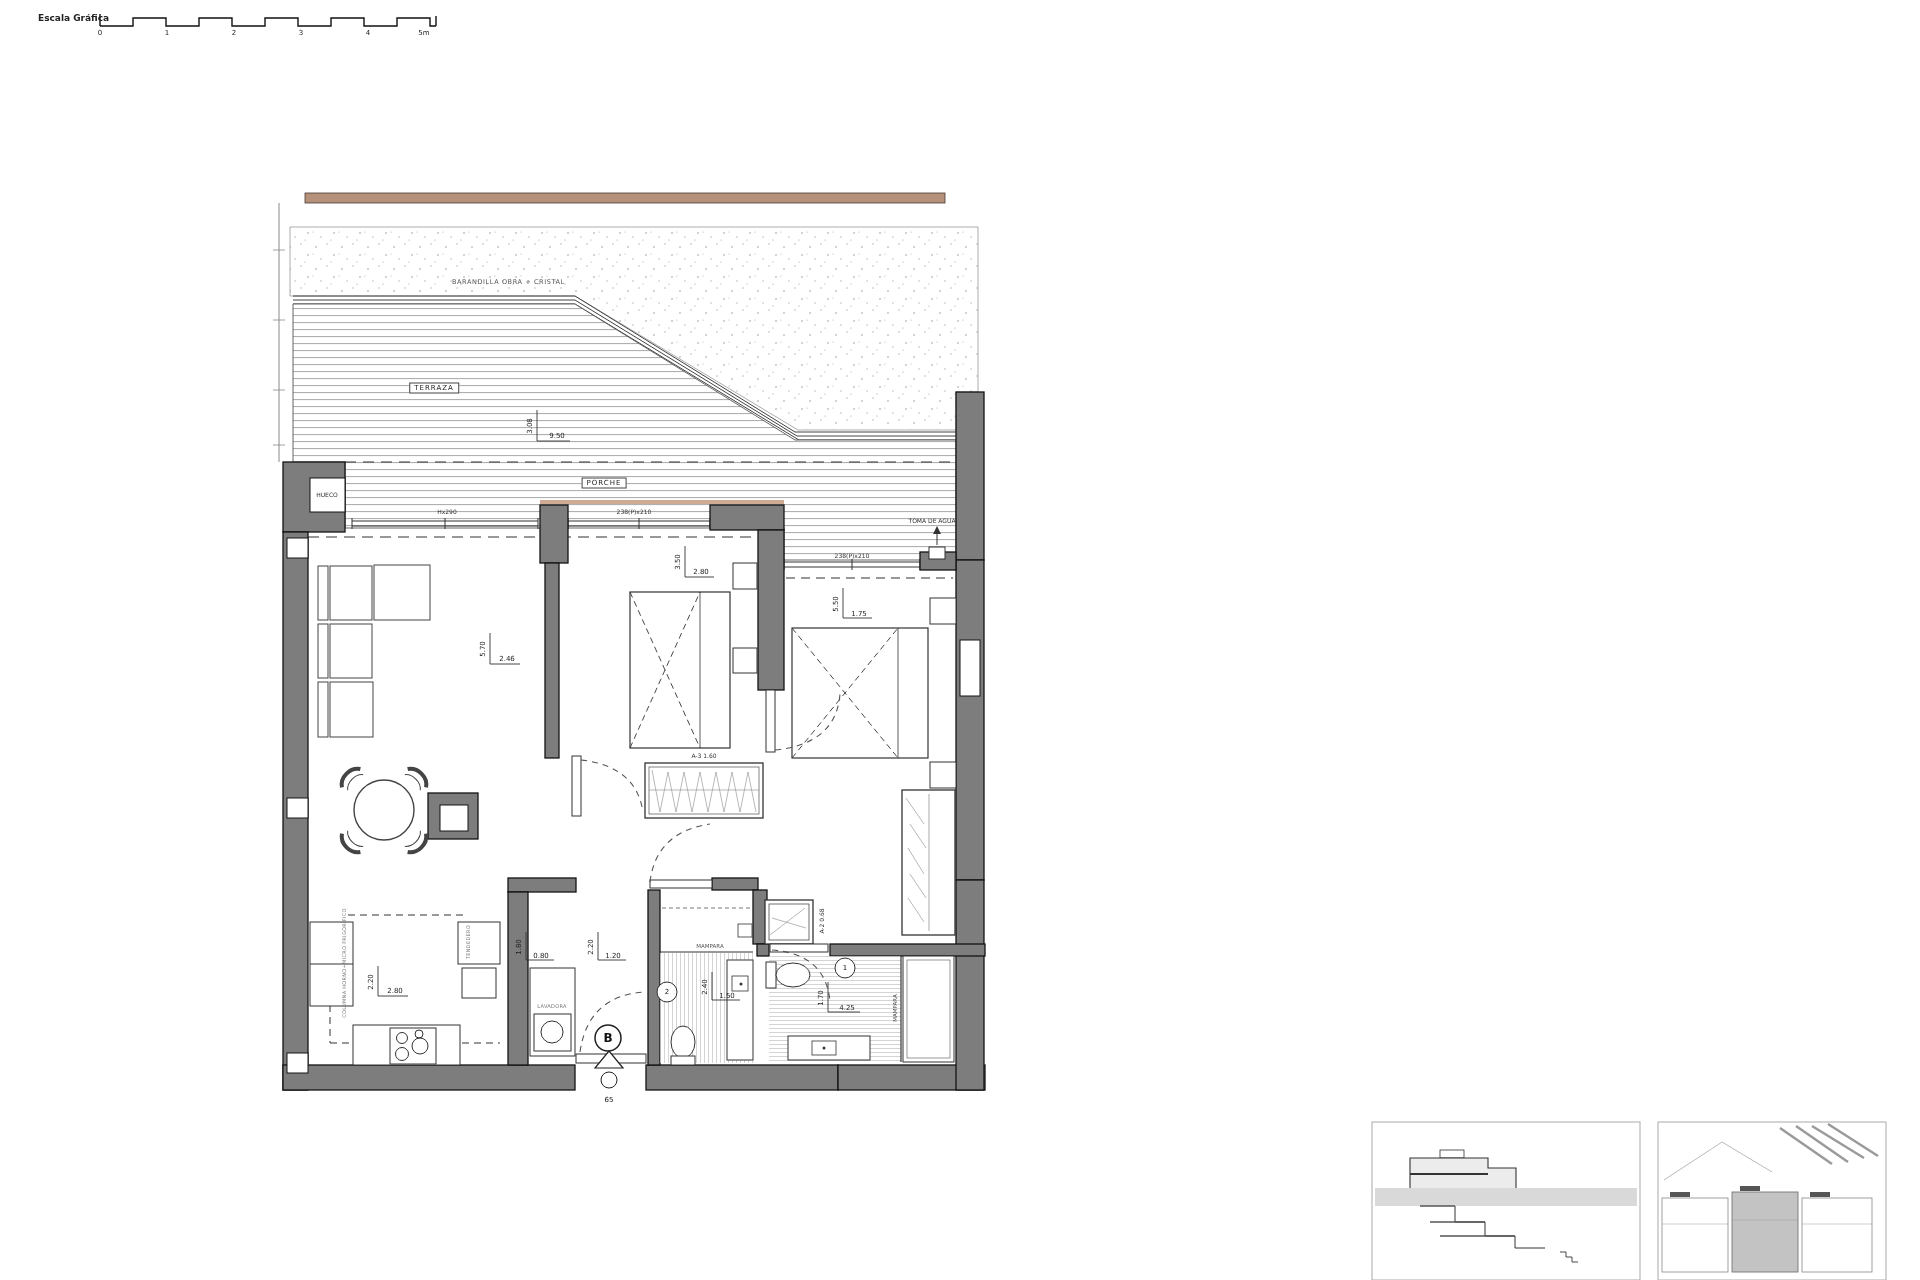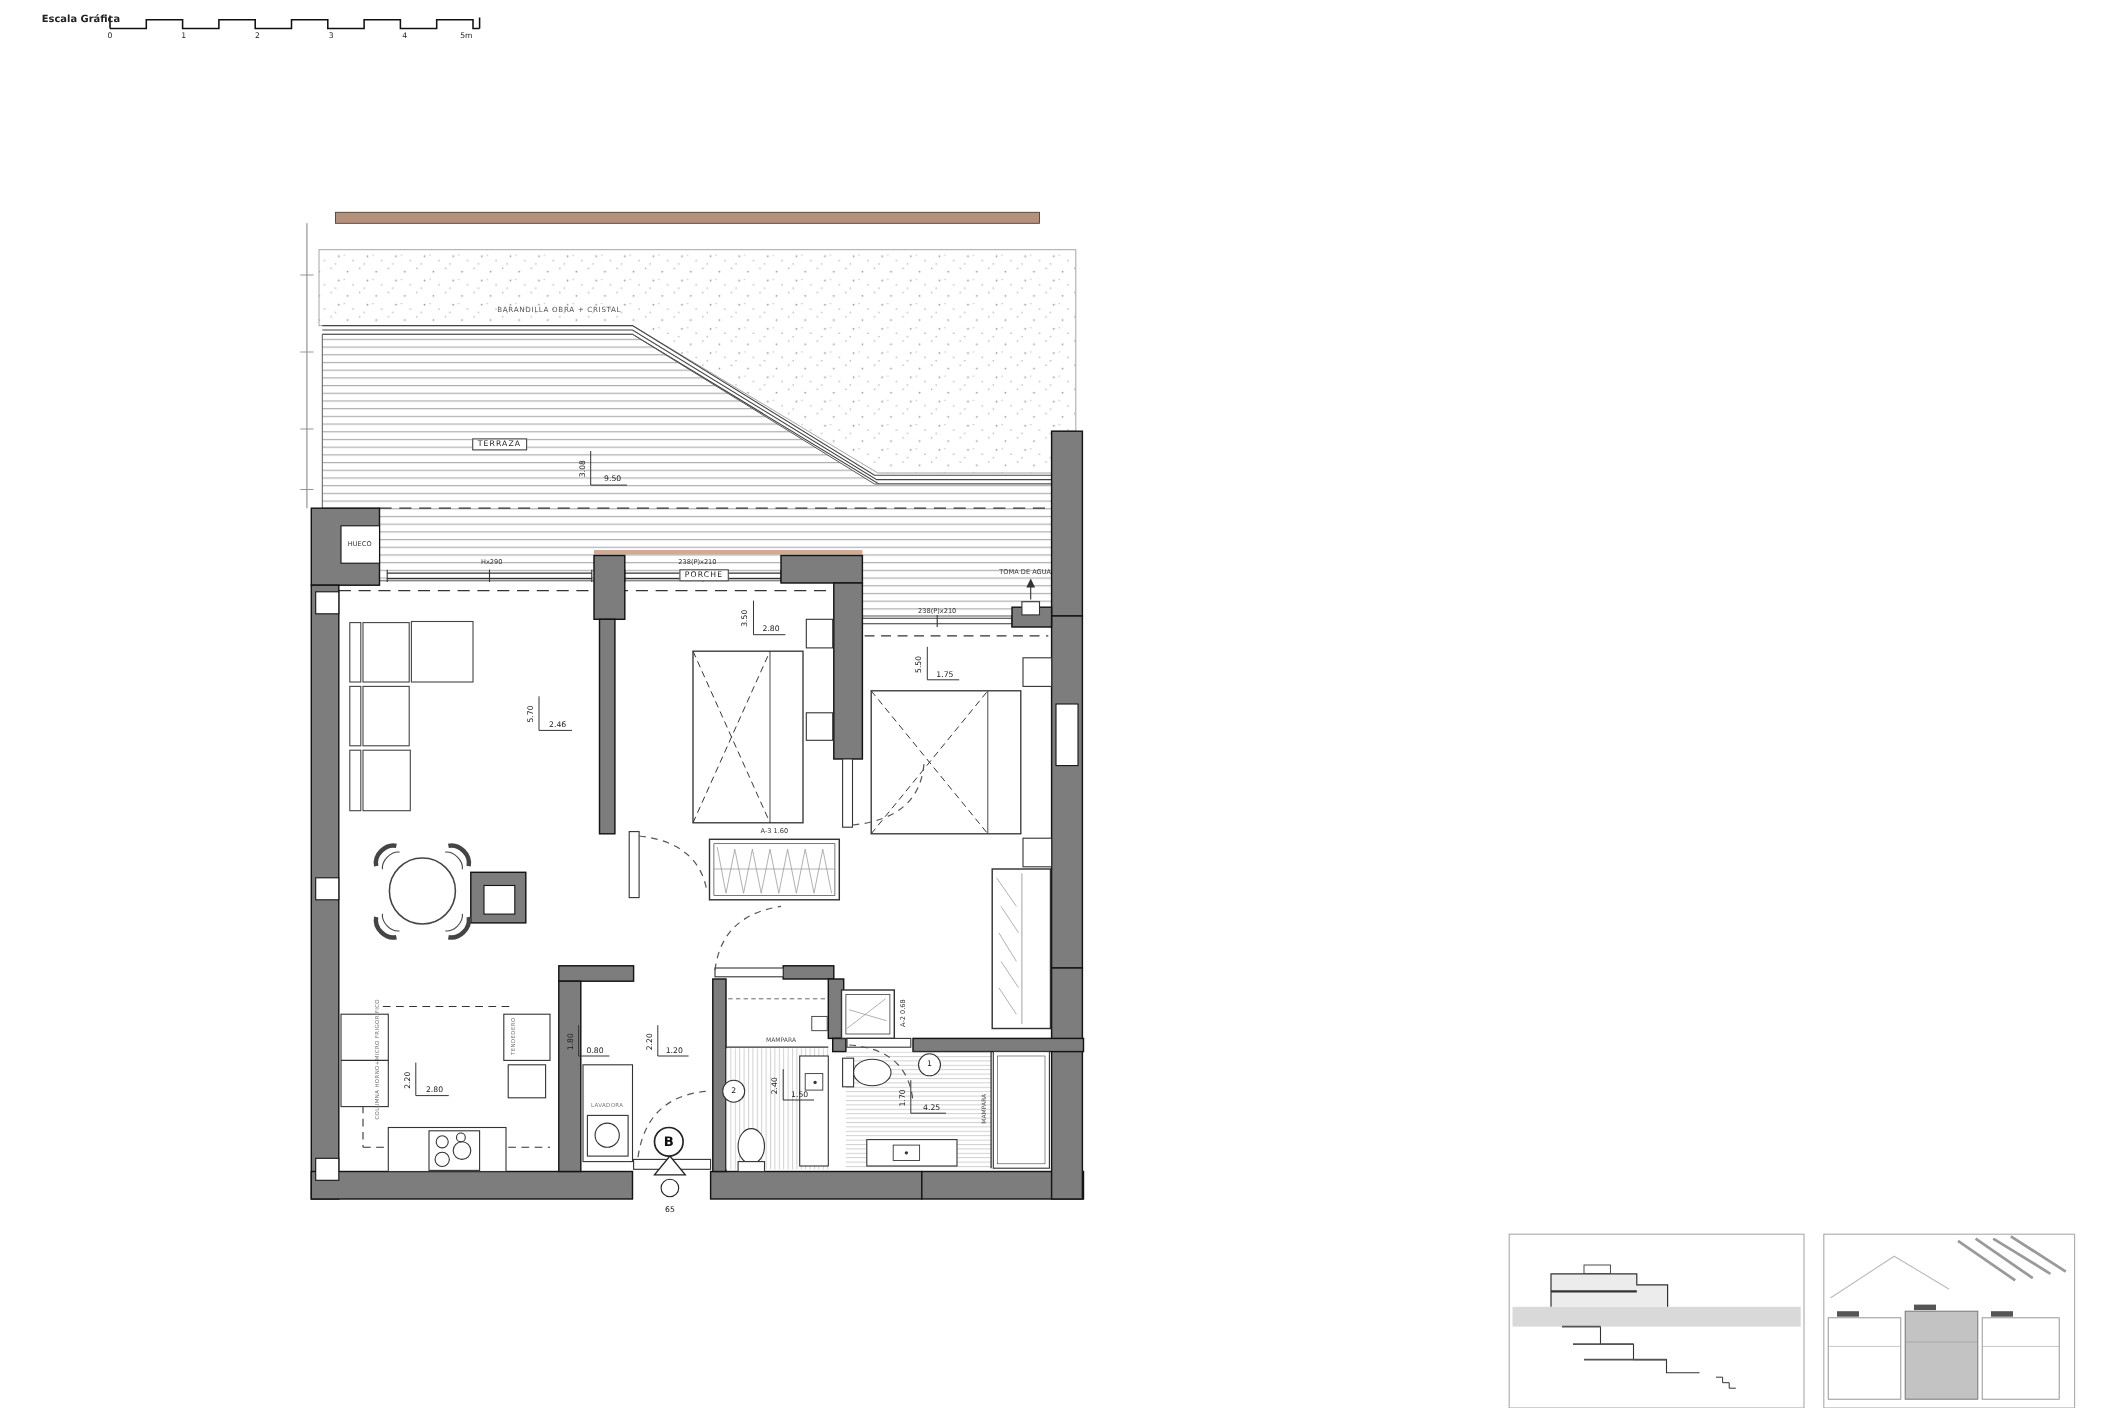--- a/index.html
+++ b/index.html
@@ -304,22 +304,22 @@
 
 <div class="t f9" style="left:38px;top:14px;">Escala Gráfica</div>
 <div class="t f7 ctr" style="left:100px;top:33px;">0</div>
 <div class="t f7 ctr" style="left:167px;top:33px;">1</div>
 <div class="t f7 ctr" style="left:234px;top:33px;">2</div>
 <div class="t f7 ctr" style="left:301px;top:33px;">3</div>
 <div class="t f7 ctr" style="left:368px;top:33px;">4</div>
 <div class="t f7 ctr" style="left:424px;top:33px;">5m</div>
 
 <div class="t f65" style="left:452px;top:279px;">BARANDILLA OBRA + CRISTAL</div>
-<div class="t f7 ctr boxed" style="left:454px;top:388px;margin-top:16px;">TERRAZA</div>
-<div class="t f7 ctr boxed" style="left:640px;top:483px;margin-top:40px;">PORCHE</div>
+<div class="t f7 ctr boxed" style="left:434px;top:388px;">TERRAZA</div>
+<div class="t f7 ctr boxed" style="left:604px;top:483px;">PORCHE</div>
 <div class="t f6 ctr" style="left:327px;top:495px;">HUECO</div>
 <div class="t f6 ctr" style="left:932px;top:521px;">TOMA DE AGUA</div>
 
 <div class="t f6 ctr" style="left:447px;top:512px;">Hx290</div>
 <div class="t f6 ctr" style="left:634px;top:512px;">238(P)x210</div>
 <div class="t f6 ctr" style="left:852px;top:556px;">238(P)x210</div>
 
 <div class="t dim v" style="left:530px;top:426px;">3.08</div>
 <div class="t dim ctr" style="left:557px;top:436px;">9.50</div>
 <div class="t dim v" style="left:483px;top:649px;">5.70</div>

